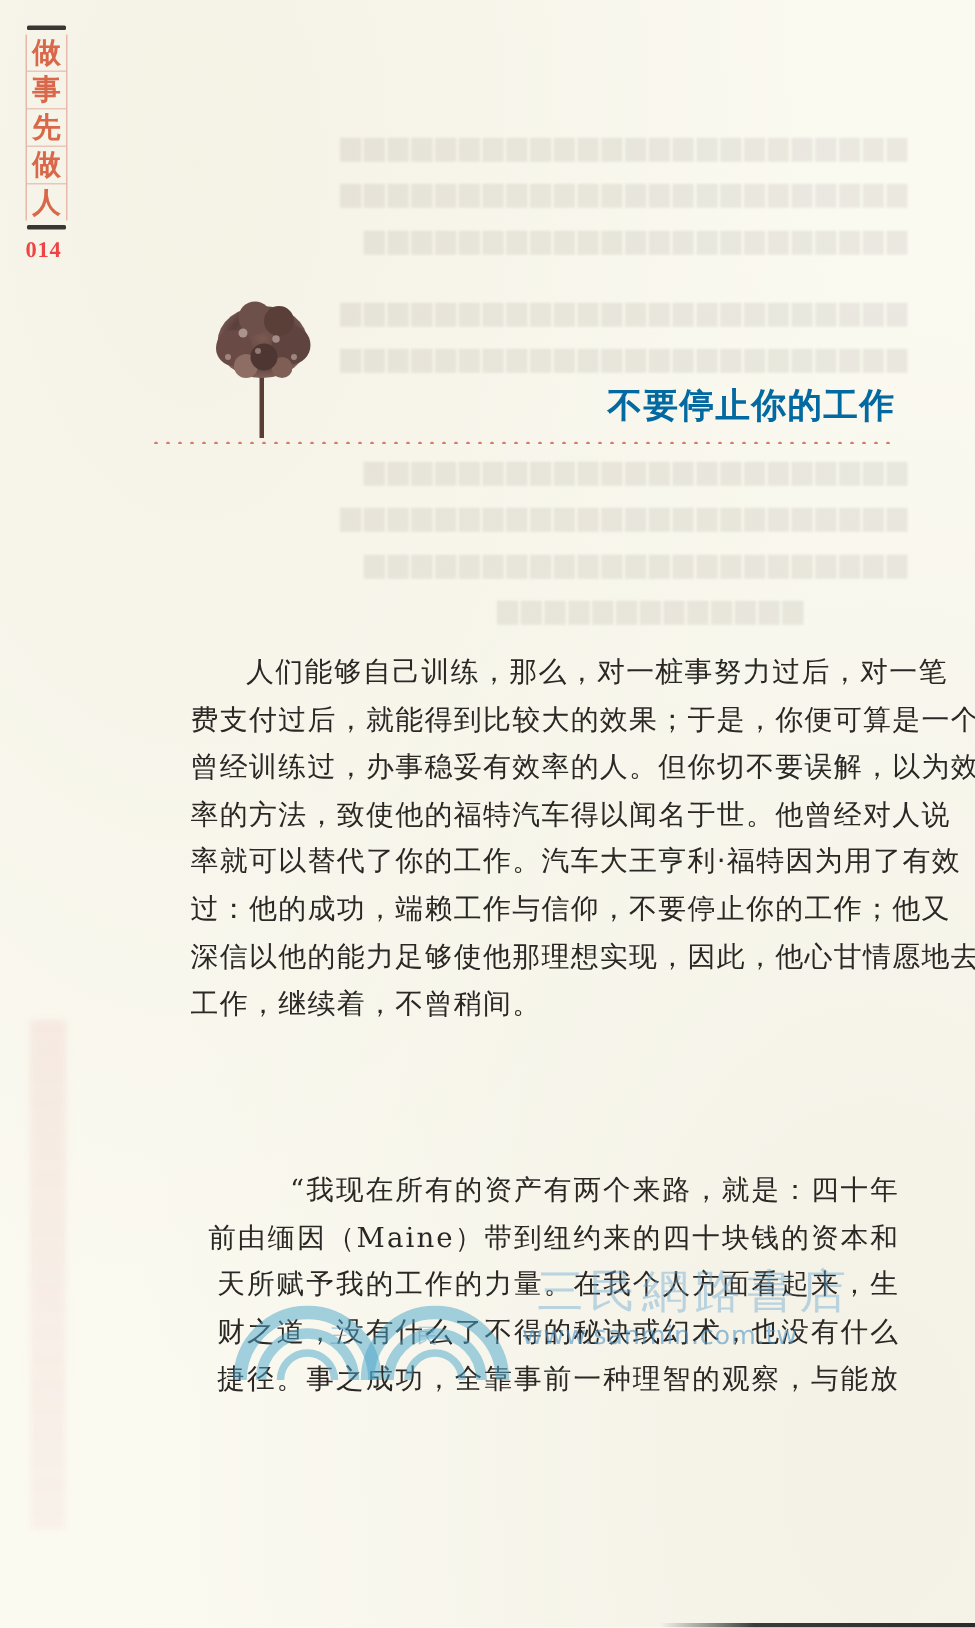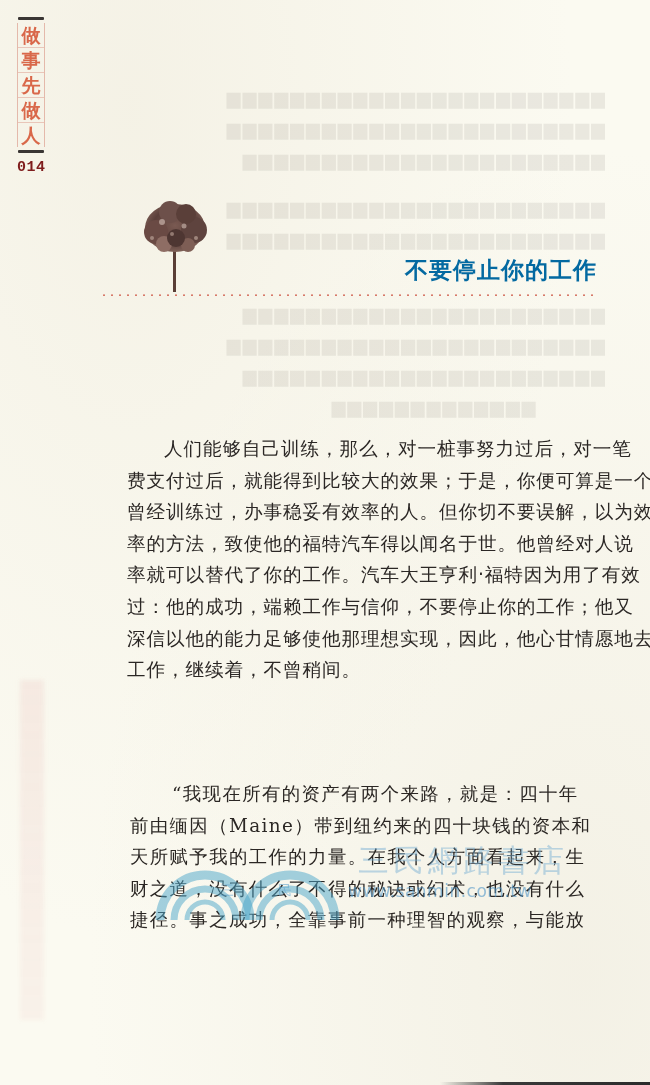--- a/index.html
+++ b/index.html
@@ -29,23 +29,23 @@
     display: flex; flex-direction: column; align-items: center;
   }
   .rh-char {
     width: 26px; height: 24px; line-height: 24px; text-align: center;
     font-size: 19px; color: #d9684a; font-weight: bold;
     border-bottom: 1px solid #e9c6b9;
     font-family: "DejaVu Sans", "Liberation Sans", sans-serif;
   }
   .rh-char:last-child { border-bottom: none; }
   .rh-page {
-    margin-top: 6px; text-align: right; font-size: 15px; font-weight: bold;
-    color: #7f1d1d; letter-spacing: 0.5px;
-    font-family: Liberation Mono, monospace;
+    margin-top: 6px; text-align: left; font-size: 15px; font-weight: bold;
+    color: #ef4444; letter-spacing: 0.5px;
+    font-family: Liberation Serif, serif;
   }
   
   .ghost {
     position: absolute; left: 125px; width: 480px;
     color: rgba(120,115,110,0.13); font-size: 18px; line-height: 31px;
     transform: scaleX(-1); white-space: nowrap; overflow: hidden;
     filter: blur(0.6px); letter-spacing: 2px;
     font-family: "DejaVu Sans", sans-serif;
   }
   .ghost-left {
@@ -73,20 +73,21 @@
     font-family: "DejaVu Sans", "Liberation Sans", sans-serif;
     letter-spacing: 0.9px;
   }
   .line { display: block; white-space: nowrap; height: 31.6px; }
   .indent { padding-left: 37px; }
   .quote-text {
     position: absolute; left: 130px; top: 778px; width: 470px;
     font-size: 18.4px; line-height: 31.8px; color: #2b2724;
     font-family: "DejaVu Serif", "Liberation Serif", serif;
     letter-spacing: 1.4px;
+    text-align: right;
   }
   .quote-indent { padding-left: 42px; }
   
   .watermark { position: absolute; left: 150px; top: 840px; width: 440px; height: 80px; pointer-events: none; }
   .wm-store {
     position: absolute; left: 208px; top: 0px; font-size: 31px; letter-spacing: 4px;
     color: rgba(110,170,210,0.45); font-family: "DejaVu Sans", sans-serif;
   }
   .wm-url {
     position: absolute; left: 198px; top: 41px; font-size: 17px; letter-spacing: 0.5px;

